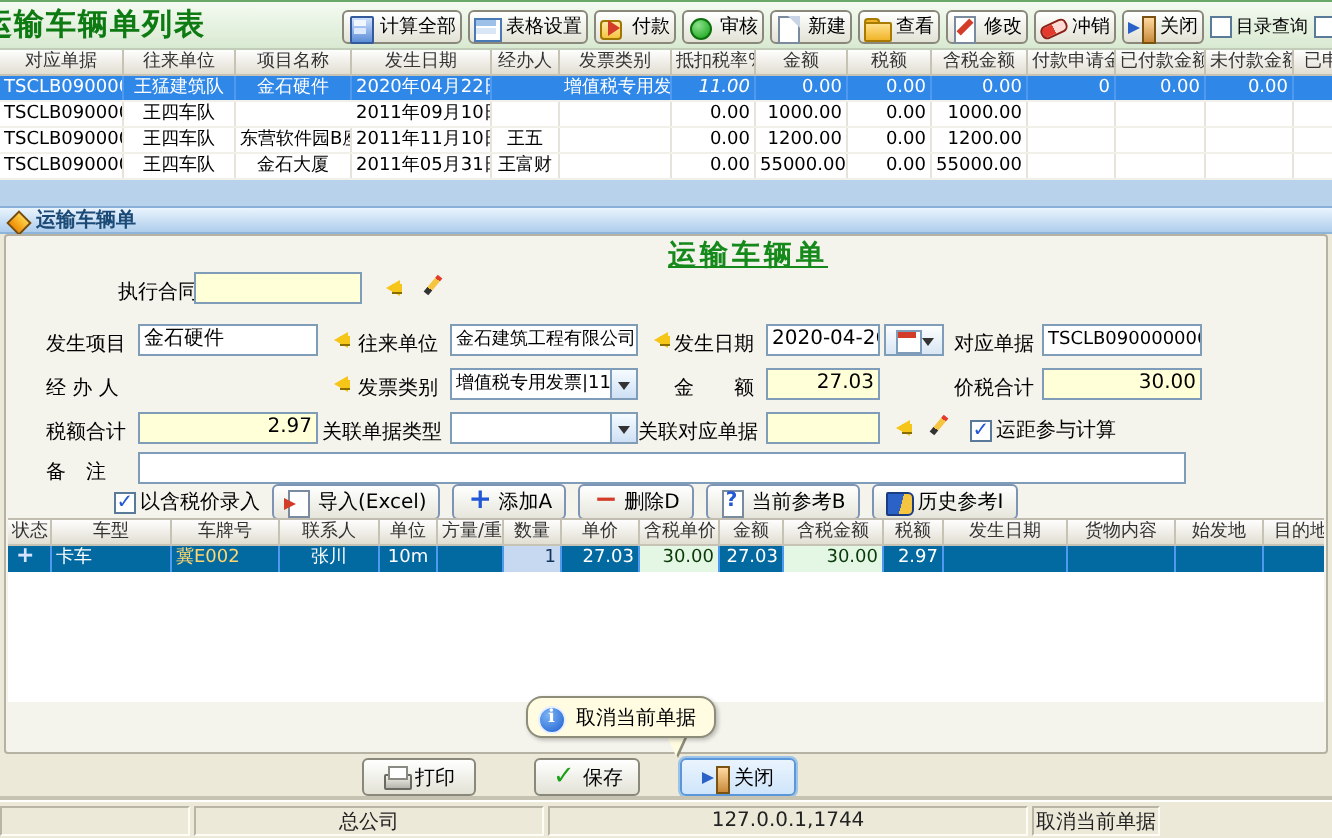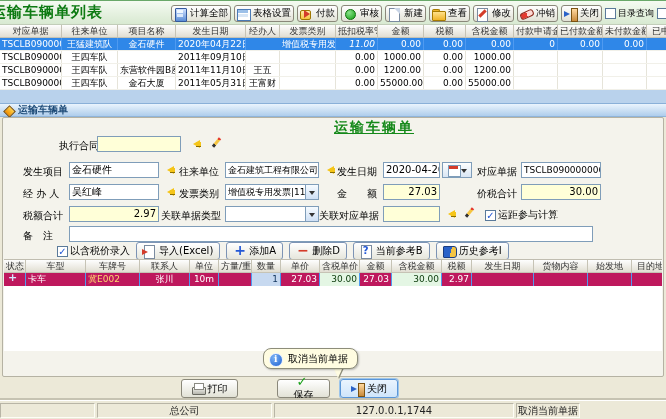--- a/index.html
+++ b/index.html
@@ -92,21 +92,21 @@
   .acts{position:absolute;left:54px;top:124px;display:flex;gap:6px;align-items:center;white-space:nowrap}
   .abtn{height:18px;padding:0 6px;display:inline-flex;align-items:center;background:linear-gradient(#ffffff,#e6e6dc);
         border:1px solid #7d94b5;border-radius:3px;font-size:10px;cursor:pointer;font-family:inherit}
 
   
   .grid{position:absolute;left:1px;top:141px;width:658px;height:92px;background:#fff;border-top:1px solid #c0bdb0;font-size:9px;overflow:hidden}
   .grow{display:flex;height:13px;line-height:12px;overflow:hidden}
   .grow.head{background:linear-gradient(#fefefe,#e1ded2);border-bottom:1px solid #c6c3b5;color:#333}
   .gcell{flex:none;padding:0 2px;overflow:hidden;white-space:nowrap;border-right:1px solid #e6e4da;height:100%}
   .head .gcell{border-right:1px solid #c6c3b5;text-align:center}
-  .grow.sel{background:#be185d;color:#fff}
+  .grow.sel{background:#0369a1;color:#fff}
   .grow.sel .gcell{border-right-color:#4f9af0}
   .grow.sel .gcell.qty{background:#c7d9f0;color:#11335c}
   .grow.sel .gcell.green{background:#e4f6e4;color:#0a3a0a}
   .grow.sel .gcell.plate{color:#ffd76e}
 
   
   .tip{position:absolute;left:263px;top:348px;height:21px;display:flex;align-items:center;gap:3px;padding:0 9px 0 5px;
        background:#fffce1;border:1px solid #8d8d7a;border-radius:8px;box-shadow:1px 1px 2px rgba(0,0,0,.25);z-index:9;font-size:10px;white-space:nowrap}
   .tip-tail{position:absolute;left:333px;top:367px;width:0;height:0;border:5px solid transparent;border-top:11px solid #fffce1;
             filter:drop-shadow(1px 1px 0 #8d8d7a);z-index:8}
@@ -284,21 +284,20 @@
     <span class="lab" style="left:334px;top:47px">发生日期</span>
     <div class="fld" style="left:380px;top:44px;width:57px">2020-04-26</div>
     <span class="calbtn" style="left:439px;top:44px">
         <span class="i i-cal"></span>
       </span>
 
     <span class="lab" style="left:474px;top:47px">对应单据</span>
     <div class="fld sm" style="left:518px;top:44px;width:80px">TSCLB090000006</div>
 
     <span class="lab" style="left:20px;top:69px">经 办 人</span>
-    <div class="fld" style="left:66px;top:66px;width:90px">吴红峰</div>
     <span class="i i-lookup icbtn" style="left:160px;top:68px"></span>
 
     <span class="lab" style="left:176px;top:69px">发票类别</span>
     <div class="fld sm combo" style="left:222px;top:66px;width:94px"><span>增值税专用发票|11%</span><span class="ca"></span></div>
 
     <span class="lab" style="left:334px;top:69px">金　　额</span>
     <div class="fld yellow num" style="left:380px;top:66px;width:57px">27.03</div>
 
     <span class="lab" style="left:474px;top:69px">价税合计</span>
     <div class="fld yellow num" style="left:518px;top:66px;width:80px">30.00</div>
@@ -394,21 +393,21 @@
     <span class="i i-info"></span>
     <span>取消当前单据</span>
   </div>
   <div class="tip-tail"></div>
 
   <div id="fbtns">
       <button class="fb" style="left: 181px; width: 57px;">
         <span class="i i-print"></span>
         <span>打印</span>
       </button>
-      <button class="fb" style="left: 277px; width: 53px; flex-direction: column;">
+      <button class="fb" style="left: 267px; width: 53px;">
         <span class="i i-save"></span>
         <span>保存</span>
       </button>
       <button class="fb hl" style="left: 340px; width: 58px;">
         <span class="i i-close"></span>
         <span>关闭</span>
       </button>
     </div>
 
   <div class="sbar" id="sbar">

